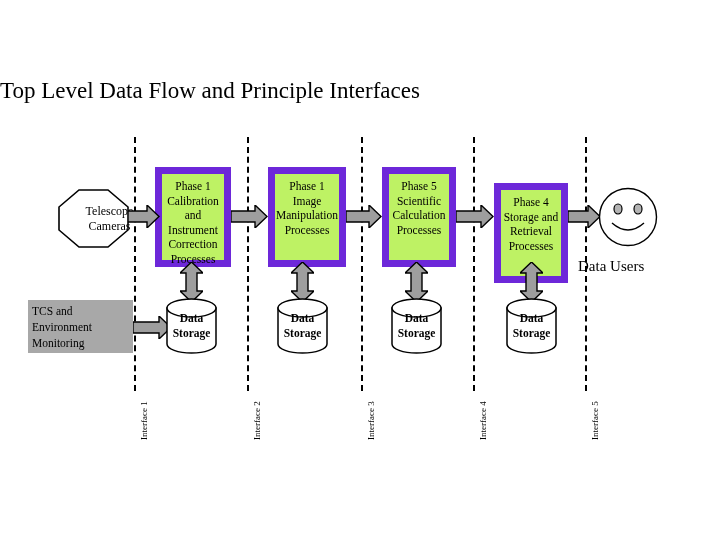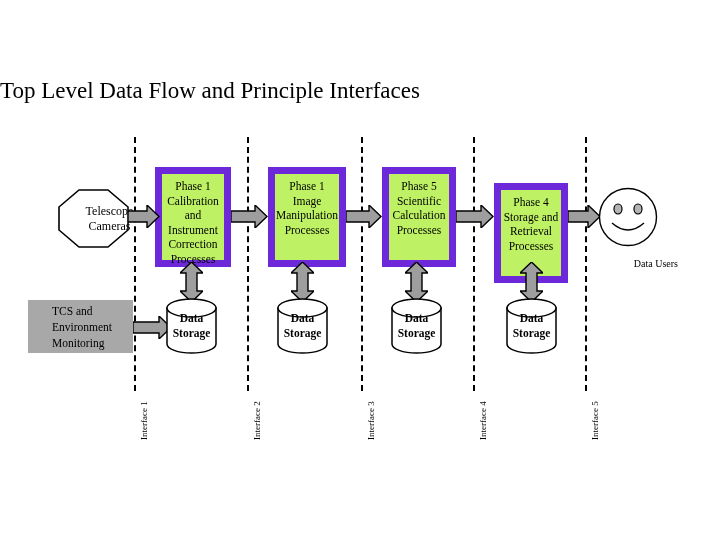--- a/index.html
+++ b/index.html
@@ -85,21 +85,21 @@
   .gray-box {
     position: absolute;
     box-sizing: border-box;
     background: #a8a8a8;
     display: flex;
     align-items: center;
     justify-content: flex-start;
     text-align: left;
     font-size: 11.5px;
     line-height: 16px;
-    padding-left: 24px;
+    padding-left: 4px;
     color: #000000;
   }
   .gray-box > span { white-space: pre-line; }
 
   
   .cylinder { position: absolute; }
   .cylinder svg { position: absolute; left: 0; top: 0; }
   .cylinder-text {
     position: absolute;
     left: 0;
@@ -114,22 +114,22 @@
 
   
   .arrow { position: absolute; }
   .arrow svg { display: block; }
 
   
   .smiley { position: absolute; }
   .smiley svg { display: block; }
   .smiley-label {
     position: absolute;
-    text-align: right;
-    font-size: 10px;
+    text-align: left;
+    font-size: 15px;
     white-space: nowrap;
   }
 </style>
 </head>
 <body>
 
 <div id="canvas">
 
   <div class="title">Top Level Data Flow and Principle Interfaces</div>
 

